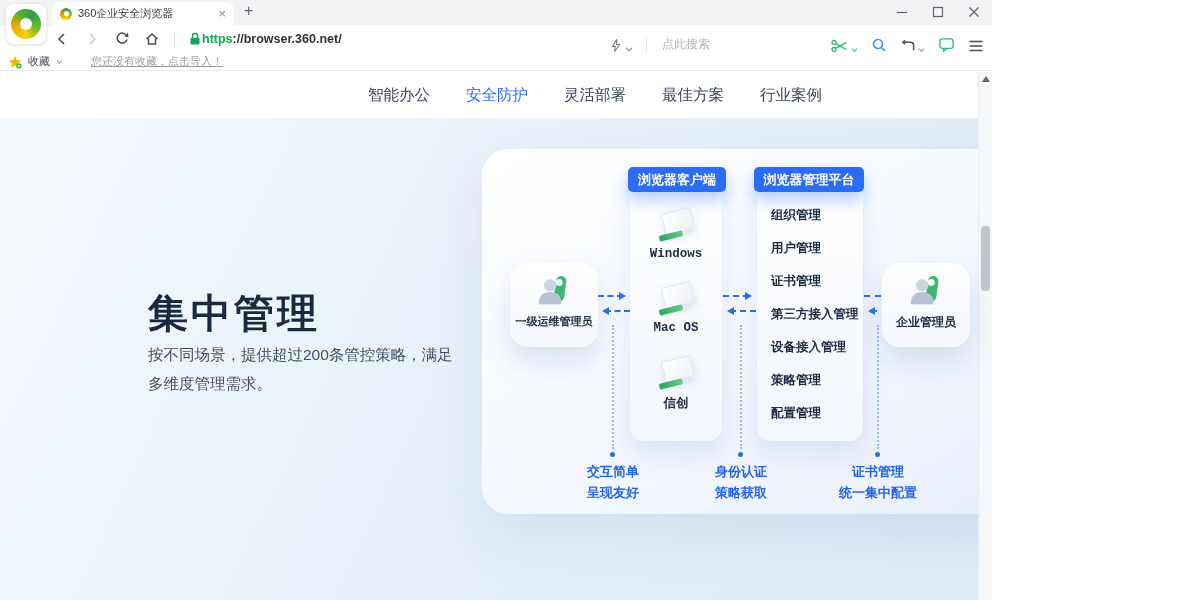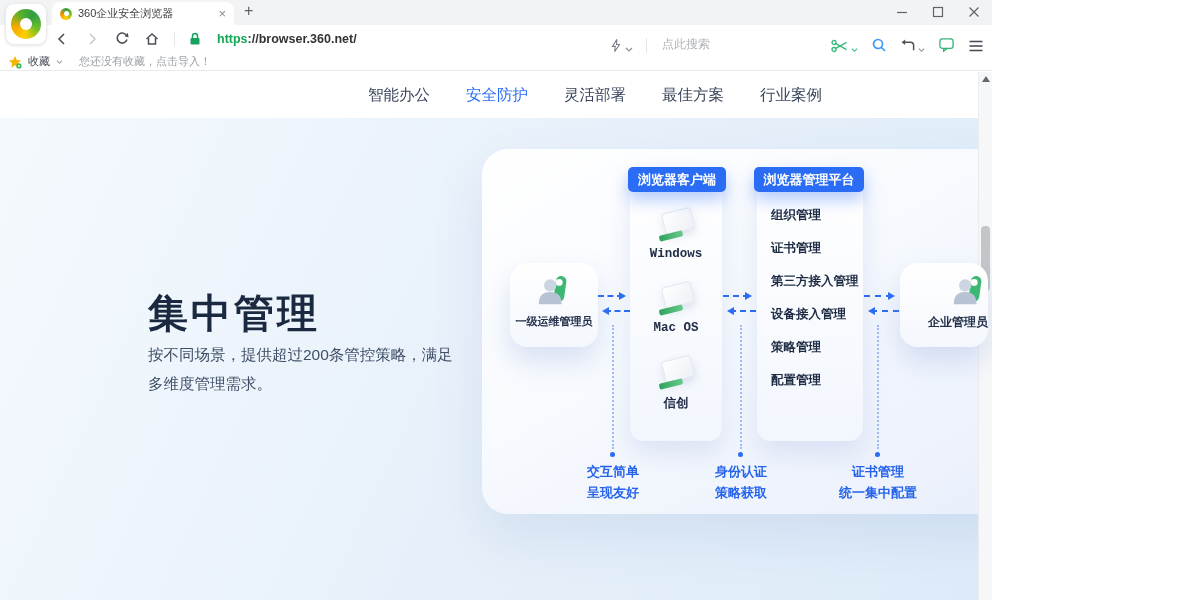--- a/index.html
+++ b/index.html
@@ -20,30 +20,30 @@
                  background:conic-gradient(from 0deg,#2f9e44,#7cc62b,#ffd000,#f29400,#2f9e44); }
   .tab-favicon::after { content:""; position:absolute; inset:3.5px; background:#fff; border-radius:50%; }
   .tab-title { font-size:11px; color:#3c3c3c; flex:1; white-space:nowrap; overflow:hidden; }
   .tab-close { color:#8b8b8b; font-size:13px; line-height:1; }
   .newtab { position:absolute; left:244px; top:2px; font-size:16px; color:#5f6368; z-index:2; }
   .wincontrols { position:absolute; right:12px; top:6px; display:flex; gap:24px; align-items:center; }
 
   .toolbar { position:absolute; top:25px; left:0; right:0; height:28px; background:#fff;
              display:flex; align-items:center; padding-left:54px; gap:14px; }
   .tsep { width:1px; height:15px; background:#e4e6e9; }
-  .url { font-size:12.5px; font-weight:600; color:#333; display:flex; align-items:center; gap:16px; }
+  .url { font-size:12.5px; font-weight:600; color:#333; display:flex; align-items:center; gap:1px; }
   .url .scheme { color:#12a854; }
   .tb-right { position:absolute; right:8px; top:0; height:28px; display:flex; align-items:flex-end; gap:13px; }
   .searchtext { font-size:12px; color:#b0b3b8; margin-right:108px; margin-left:2px; }
   .icpair { display:flex; align-items:flex-end; gap:2px; }
 
   .bookmarksbar { position:absolute; top:53px; left:0; right:0; height:18px; background:#fff;
                   border-bottom:1px solid #e9eaec; display:flex; align-items:center; padding-left:8px; gap:6px; }
   .bm-label { font-size:11px; color:#3f4550; }
-  .bm-hint { font-size:11px; color:#9aa0a6; margin-left:10px; }
+  .bm-hint { font-size:11px; color:#9aa0a6; margin-left:22px;text-decoration:underline; }
 
   
   .page { position:absolute; top:72px; left:0; width:1186px; height:528px; overflow:hidden; background:#fff; }
   .sitenav { position:absolute; top:0; left:0; right:0; height:46px; background:#fff; }
   .nav-items { position:absolute; left:368px; top:0; height:46px; display:flex; align-items:center; gap:36px; }
   .nav-item { font-size:15.5px; color:#3a465c; white-space:nowrap; }
   .nav-item.active { color:#2a6cf4; }
 
   .download-btn { position:absolute; left:1084px; top:7px; width:96px; height:33px; border-radius:16px;
                   background:linear-gradient(180deg,#3b82f7,#2563eb); color:#fff; font-size:15px;
@@ -78,21 +78,21 @@
   .mon-base { position:absolute; left:5px; top:24px; width:24px; height:6px; border-radius:2px;
               background:linear-gradient(90deg,#2ea35c,#69c98c); transform:rotate(-14deg); }
   .client-label { font-size:12.5px; font-weight:600; color:#202d45; margin-top:4px; }
 
   .platform-list { position:absolute; left:289px; top:50px; list-style:none; z-index:2; }
   .platform-list li { height:33px; line-height:33px; font-size:12.5px; font-weight:600; color:#1d2b43; white-space:nowrap; }
 
   .role-card { position:absolute; width:88px; height:84px; border-radius:18px; text-align:center;
                background:linear-gradient(180deg,#ffffff,#f4f7fd); box-shadow:0 14px 28px rgba(130,155,215,.28); z-index:2; }
   .role-left { left:28px; top:114px; }
-  .role-right { left:418px; top:114px;text-align:right; }
+  .role-right { left:400px; top:114px; }
   .role-card svg { margin-top:10px; }
   .role-label { font-size:11px; font-weight:600; color:#22304a; margin-top:1px; white-space:nowrap; }
   .role-right .role-label { font-size:12px; }
 
   .arrow { position:absolute; height:0; border-top:2px dashed #2a6cf4; }
   .arrow.r::after { content:""; position:absolute; right:-7px; top:-5px; width:0; height:0;
                     border:4px solid transparent; border-left:7px solid #2a6cf4; }
   .arrow.l::after { content:""; position:absolute; left:-7px; top:-5px; width:0; height:0;
                     border:4px solid transparent; border-right:7px solid #2a6cf4; }
   .vline { position:absolute; width:0; border-left:2px dotted #9dbcf7; }
@@ -277,20 +277,21 @@
           <div class="monitor">
               <div class="mon-screen"></div>
               <div class="mon-base"></div>
             </div>
           <div class="client-label">信创</div>
         </div>
 
         <div class="dcard platform-card"></div>
         <ul class="platform-list">
           <li>组织管理</li>
+          <li>用户管理</li>
           <li>证书管理</li>
           <li>第三方接入管理</li>
           <li>设备接入管理</li>
           <li>策略管理</li>
           <li>配置管理</li>
         </ul>
 
         <div class="role-card role-left">
           <svg width="38" height="36" viewBox="0 0 40 36">
             <rect x="21" y="2" width="11" height="27" rx="5.5" transform="rotate(8 26 15)" fill="#3cb873"></rect>

